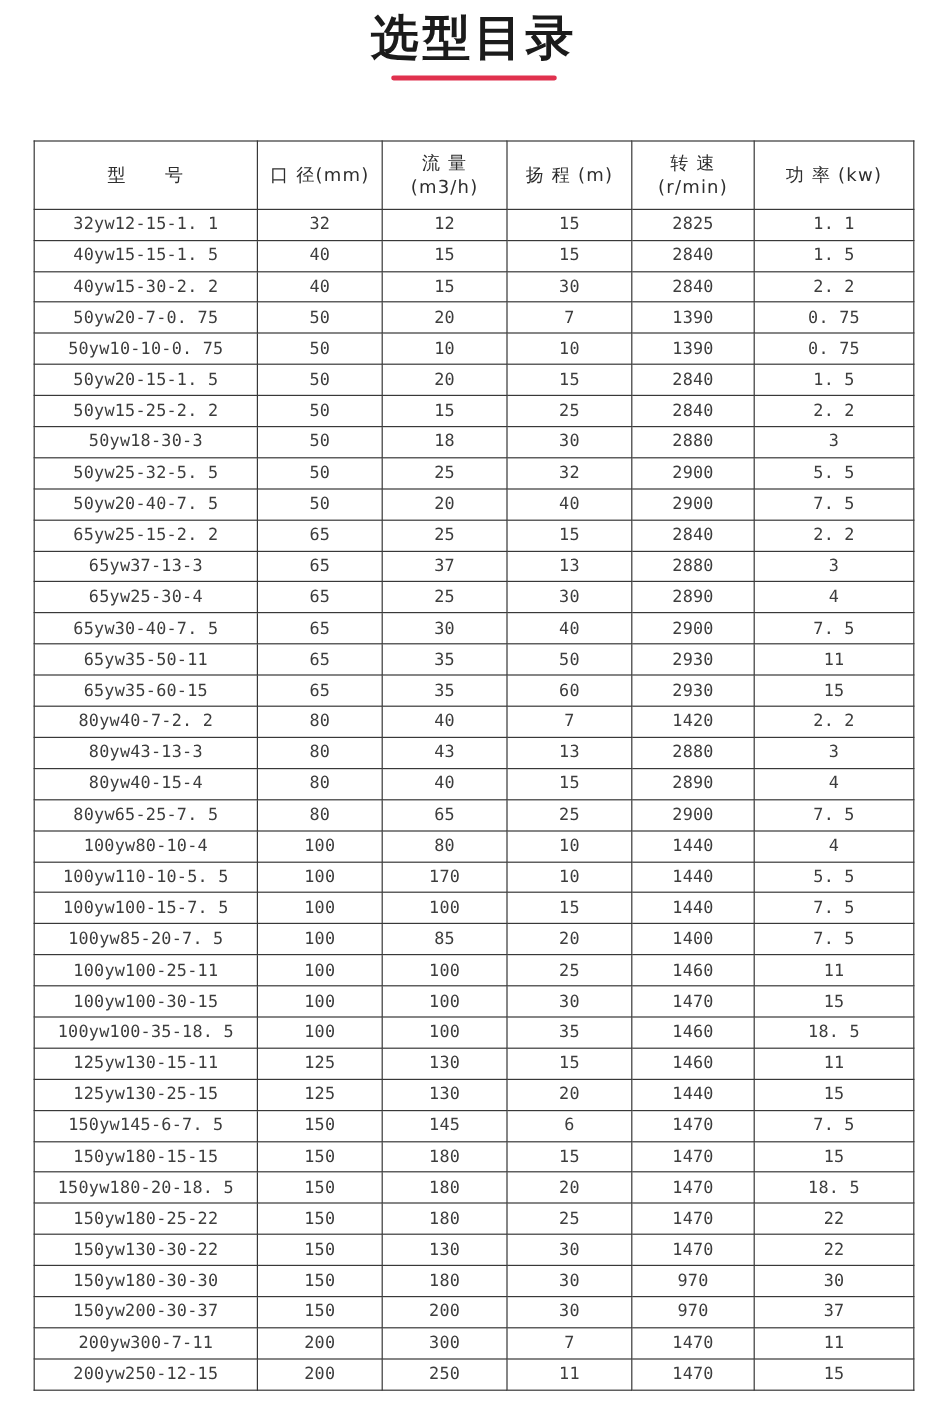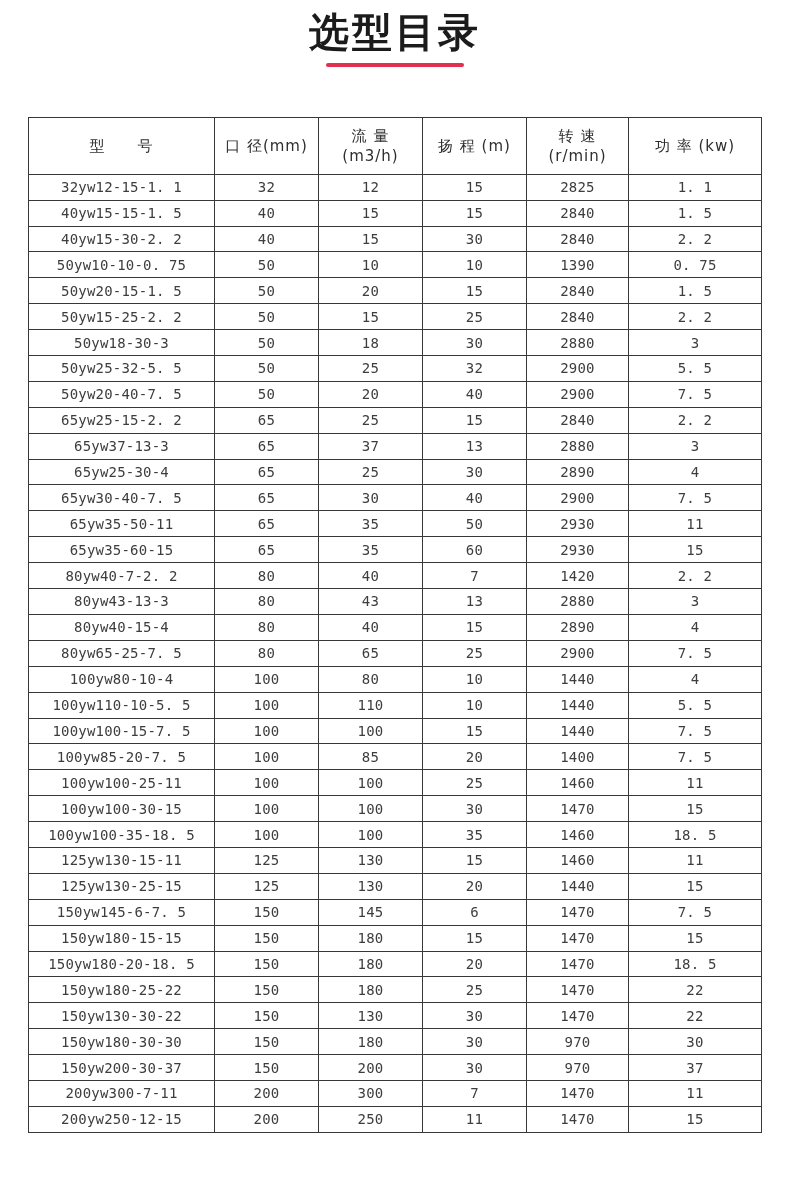--- a/index.html
+++ b/index.html
@@ -12,21 +12,21 @@
   }
   .page { width: 790px; height: 1185px; position: relative; }
 
   .page-header { padding-top: 10px; text-align: center; }
   .page-title {
     font-size: 40px;
     line-height: 1.12;
     font-weight: 700;
     color: #1b1b1b;
     letter-spacing: 3px;
-    font-family: Liberation Sans, sans-serif;
+    font-family: Liberation Serif, serif;
   }
   .title-underline {
     width: 138px;
     height: 4px;
     margin: 8px auto 0;
     background: #e0314e;
     border-radius: 2px;
   }
 
   .table-wrap { margin: 50px 0 0 28px; }
@@ -135,20 +135,28 @@
   </tr>
           <tr>
     <td>40yw15-30-2. 2</td>
     <td>40</td>
     <td>15</td>
     <td>30</td>
     <td>2840</td>
     <td>2. 2</td>
   </tr>
           <tr>
+    <td>50yw20-7-0. 75</td>
+    <td>50</td>
+    <td>20</td>
+    <td>7</td>
+    <td>1390</td>
+    <td>0. 75</td>
+  </tr>
+          <tr>
     <td>50yw10-10-0. 75</td>
     <td>50</td>
     <td>10</td>
     <td>10</td>
     <td>1390</td>
     <td>0. 75</td>
   </tr>
           <tr>
     <td>50yw20-15-1. 5</td>
     <td>50</td>
@@ -273,21 +281,21 @@
     <td>100yw80-10-4</td>
     <td>100</td>
     <td>80</td>
     <td>10</td>
     <td>1440</td>
     <td>4</td>
   </tr>
           <tr>
     <td>100yw110-10-5. 5</td>
     <td>100</td>
-    <td>110</td>
+    <td>170</td>
     <td>10</td>
     <td>1440</td>
     <td>5. 5</td>
   </tr>
           <tr>
     <td>100yw100-15-7. 5</td>
     <td>100</td>
     <td>100</td>
     <td>15</td>
     <td>1440</td>

